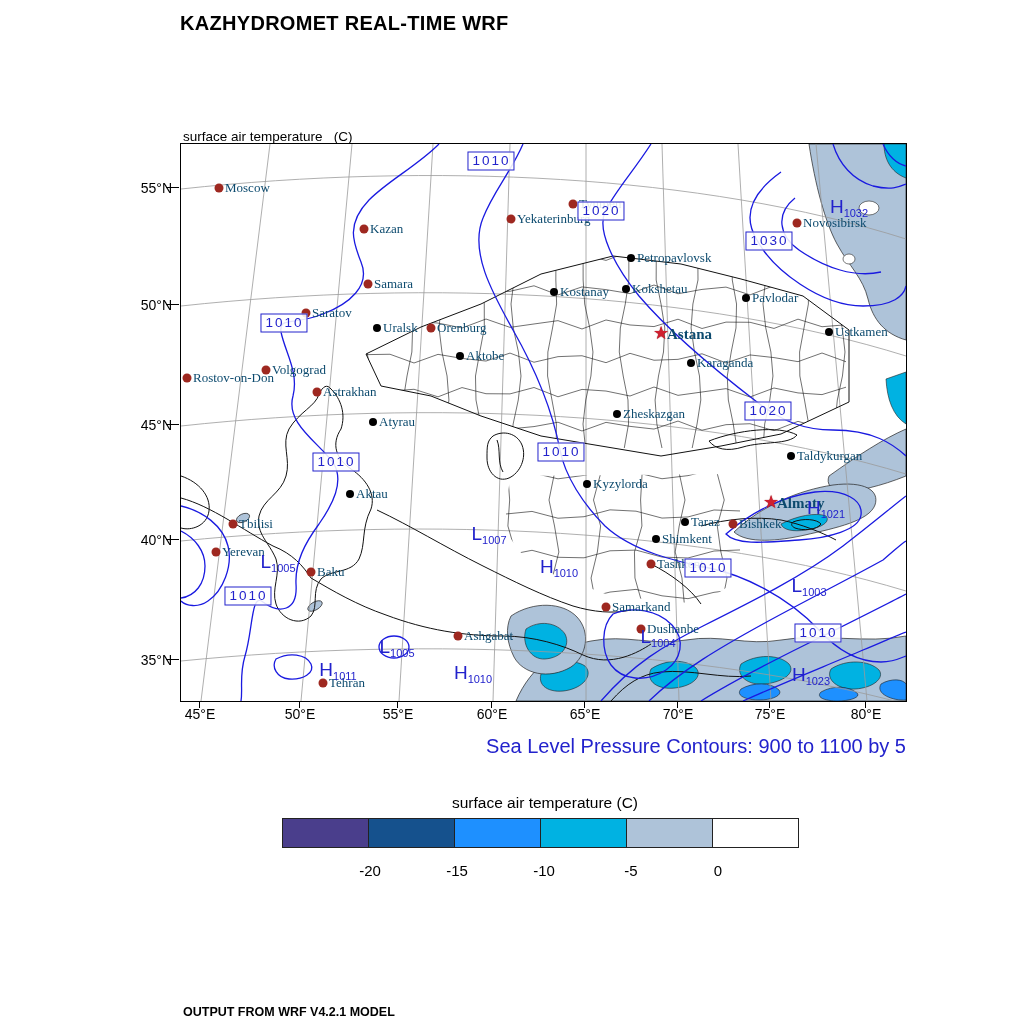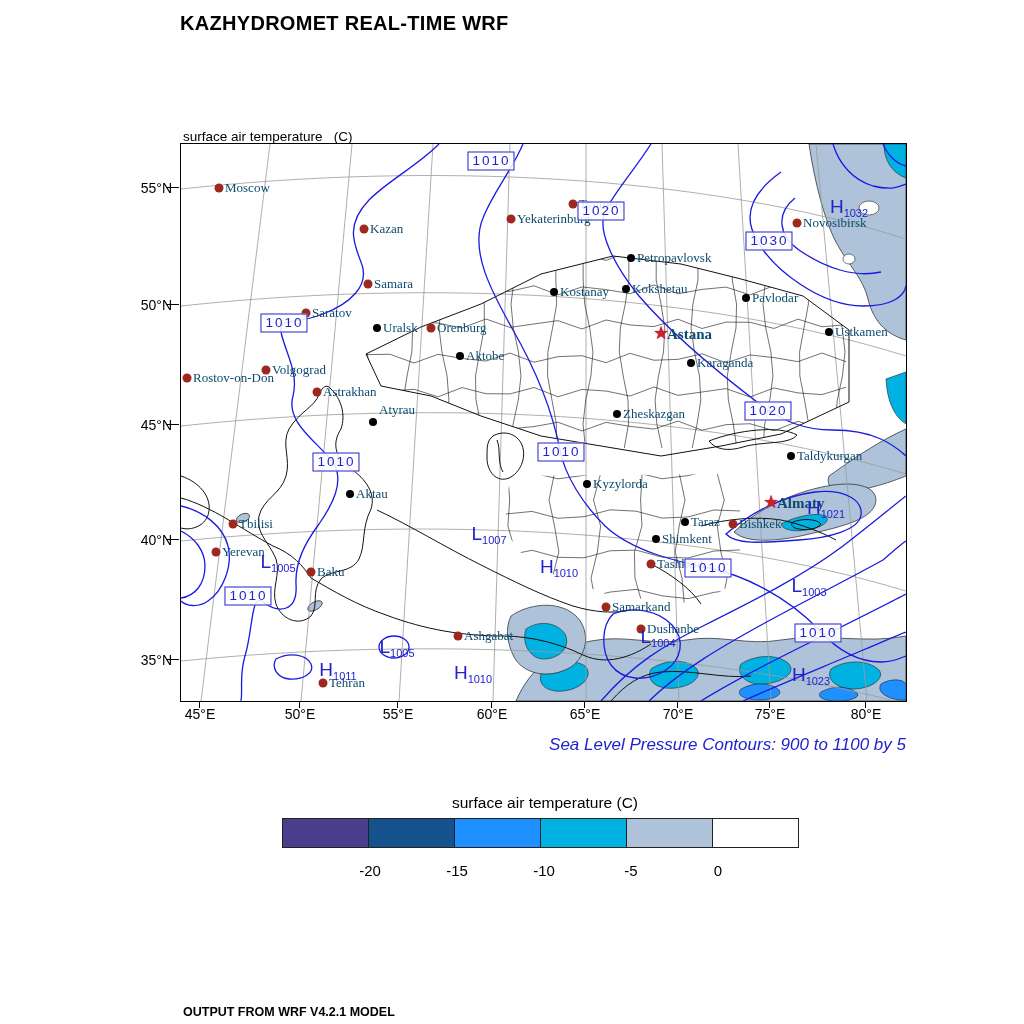--- a/index.html
+++ b/index.html
@@ -24,21 +24,21 @@
   .pl-box{transform:translate(-50%,-50%);border:1px solid var(--c-pressure);
           background:rgba(255,255,255,.88);color:var(--c-pressure);
           font-size:13.5px;letter-spacing:2px;padding:0 3px 1px 4px;line-height:16px;}
   .pl-hl{transform:translate(-50%,-50%);color:var(--c-pressure);white-space:nowrap;}
   .pl-main{font-size:19px;font-weight:normal;}
   .pl-sub{font-size:11px;vertical-align:-4px;}
   .lat-label{width:54px;text-align:right;font-size:14px;transform:translate(0,-50%);}
   .lon-label{width:60px;text-align:center;font-size:14px;}
   .tick-h{height:1.4px;background:#000;}
   .tick-v{width:1.4px;background:#000;}
-  #contour-note{left:480px;top:735px;width:426px;text-align:right;font-size:17px;color:var(--c-pressure);font-style:italic;}
+  #contour-note{left:480px;top:735px;width:426px;text-align:right;font-size:20px;color:var(--c-pressure);}
   #cb-title{left:285px;top:794px;width:520px;text-align:center;font-size:15.5px;}
   #colorbar{left:283px;top:818px;display:flex;}
   .cb-cell{width:87px;height:30px;border:1px solid #222;margin-left:-1px;box-sizing:border-box;}
   .cb-tick{width:44px;text-align:center;font-size:15px;top:862px;}
   #footer{left:183px;top:972px;font-size:12.5px;font-weight:bold;line-height:16px;white-space:pre;}
   .grat{stroke:var(--c-graticule);stroke-width:.8;fill:none;}
   .geo{stroke:var(--c-geo);stroke-width:1;fill:none;stroke-linejoin:round;}
   .mesh path{stroke:var(--c-geo);stroke-width:.6;fill:none;}
   .contour{stroke:var(--c-contour);stroke-width:1.3;fill:none;}
   .tA{fill:var(--c-t_m5);stroke:#222;stroke-width:.7;}
@@ -215,21 +215,21 @@
         <div class="city-label" style="position: absolute; left: 516px; top: 219px;">Karaganda</div>
         <div class="m-dot m-black" style="position: absolute; left: 648px; top: 188px;"></div>
         <div class="city-label" style="position: absolute; left: 654px; top: 188px;">Ustkamen</div>
         <div class="m-dot m-red" style="position: absolute; left: 6px; top: 234px;"></div>
         <div class="city-label" style="position: absolute; left: 12px; top: 234px;">Rostov-on-Don</div>
         <div class="m-dot m-red" style="position: absolute; left: 85px; top: 226px;"></div>
         <div class="city-label" style="position: absolute; left: 91px; top: 226px;">Volgograd</div>
         <div class="m-dot m-red" style="position: absolute; left: 136px; top: 248px;"></div>
         <div class="city-label" style="position: absolute; left: 142px; top: 248px;">Astrakhan</div>
         <div class="m-dot m-black" style="position: absolute; left: 192px; top: 278px;"></div>
-        <div class="city-label" style="position: absolute; left: 198px; top: 266px;">Atyrau</div>
+        <div class="city-label" style="position: absolute; left: 198px; top: 278px;">Atyrau</div>
         <div class="m-dot m-black" style="position: absolute; left: 436px; top: 270px;"></div>
         <div class="city-label" style="position: absolute; left: 442px; top: 270px;">Zheskazgan</div>
         <div class="m-dot m-black" style="position: absolute; left: 610px; top: 312px;"></div>
         <div class="city-label" style="position: absolute; left: 616px; top: 312px;">Taldykurgan</div>
         <div class="m-dot m-black" style="position: absolute; left: 169px; top: 350px;"></div>
         <div class="city-label" style="position: absolute; left: 175px; top: 350px;">Aktau</div>
         <div class="m-dot m-black" style="position: absolute; left: 406px; top: 340px;"></div>
         <div class="city-label" style="position: absolute; left: 412px; top: 340px;">Kyzylorda</div>
         <div class="m-star" style="position: absolute; left: 590px; top: 359px;">★</div>
         <div class="city-label city-bold" style="position: absolute; left: 596px; top: 359px;">Almaty</div>

